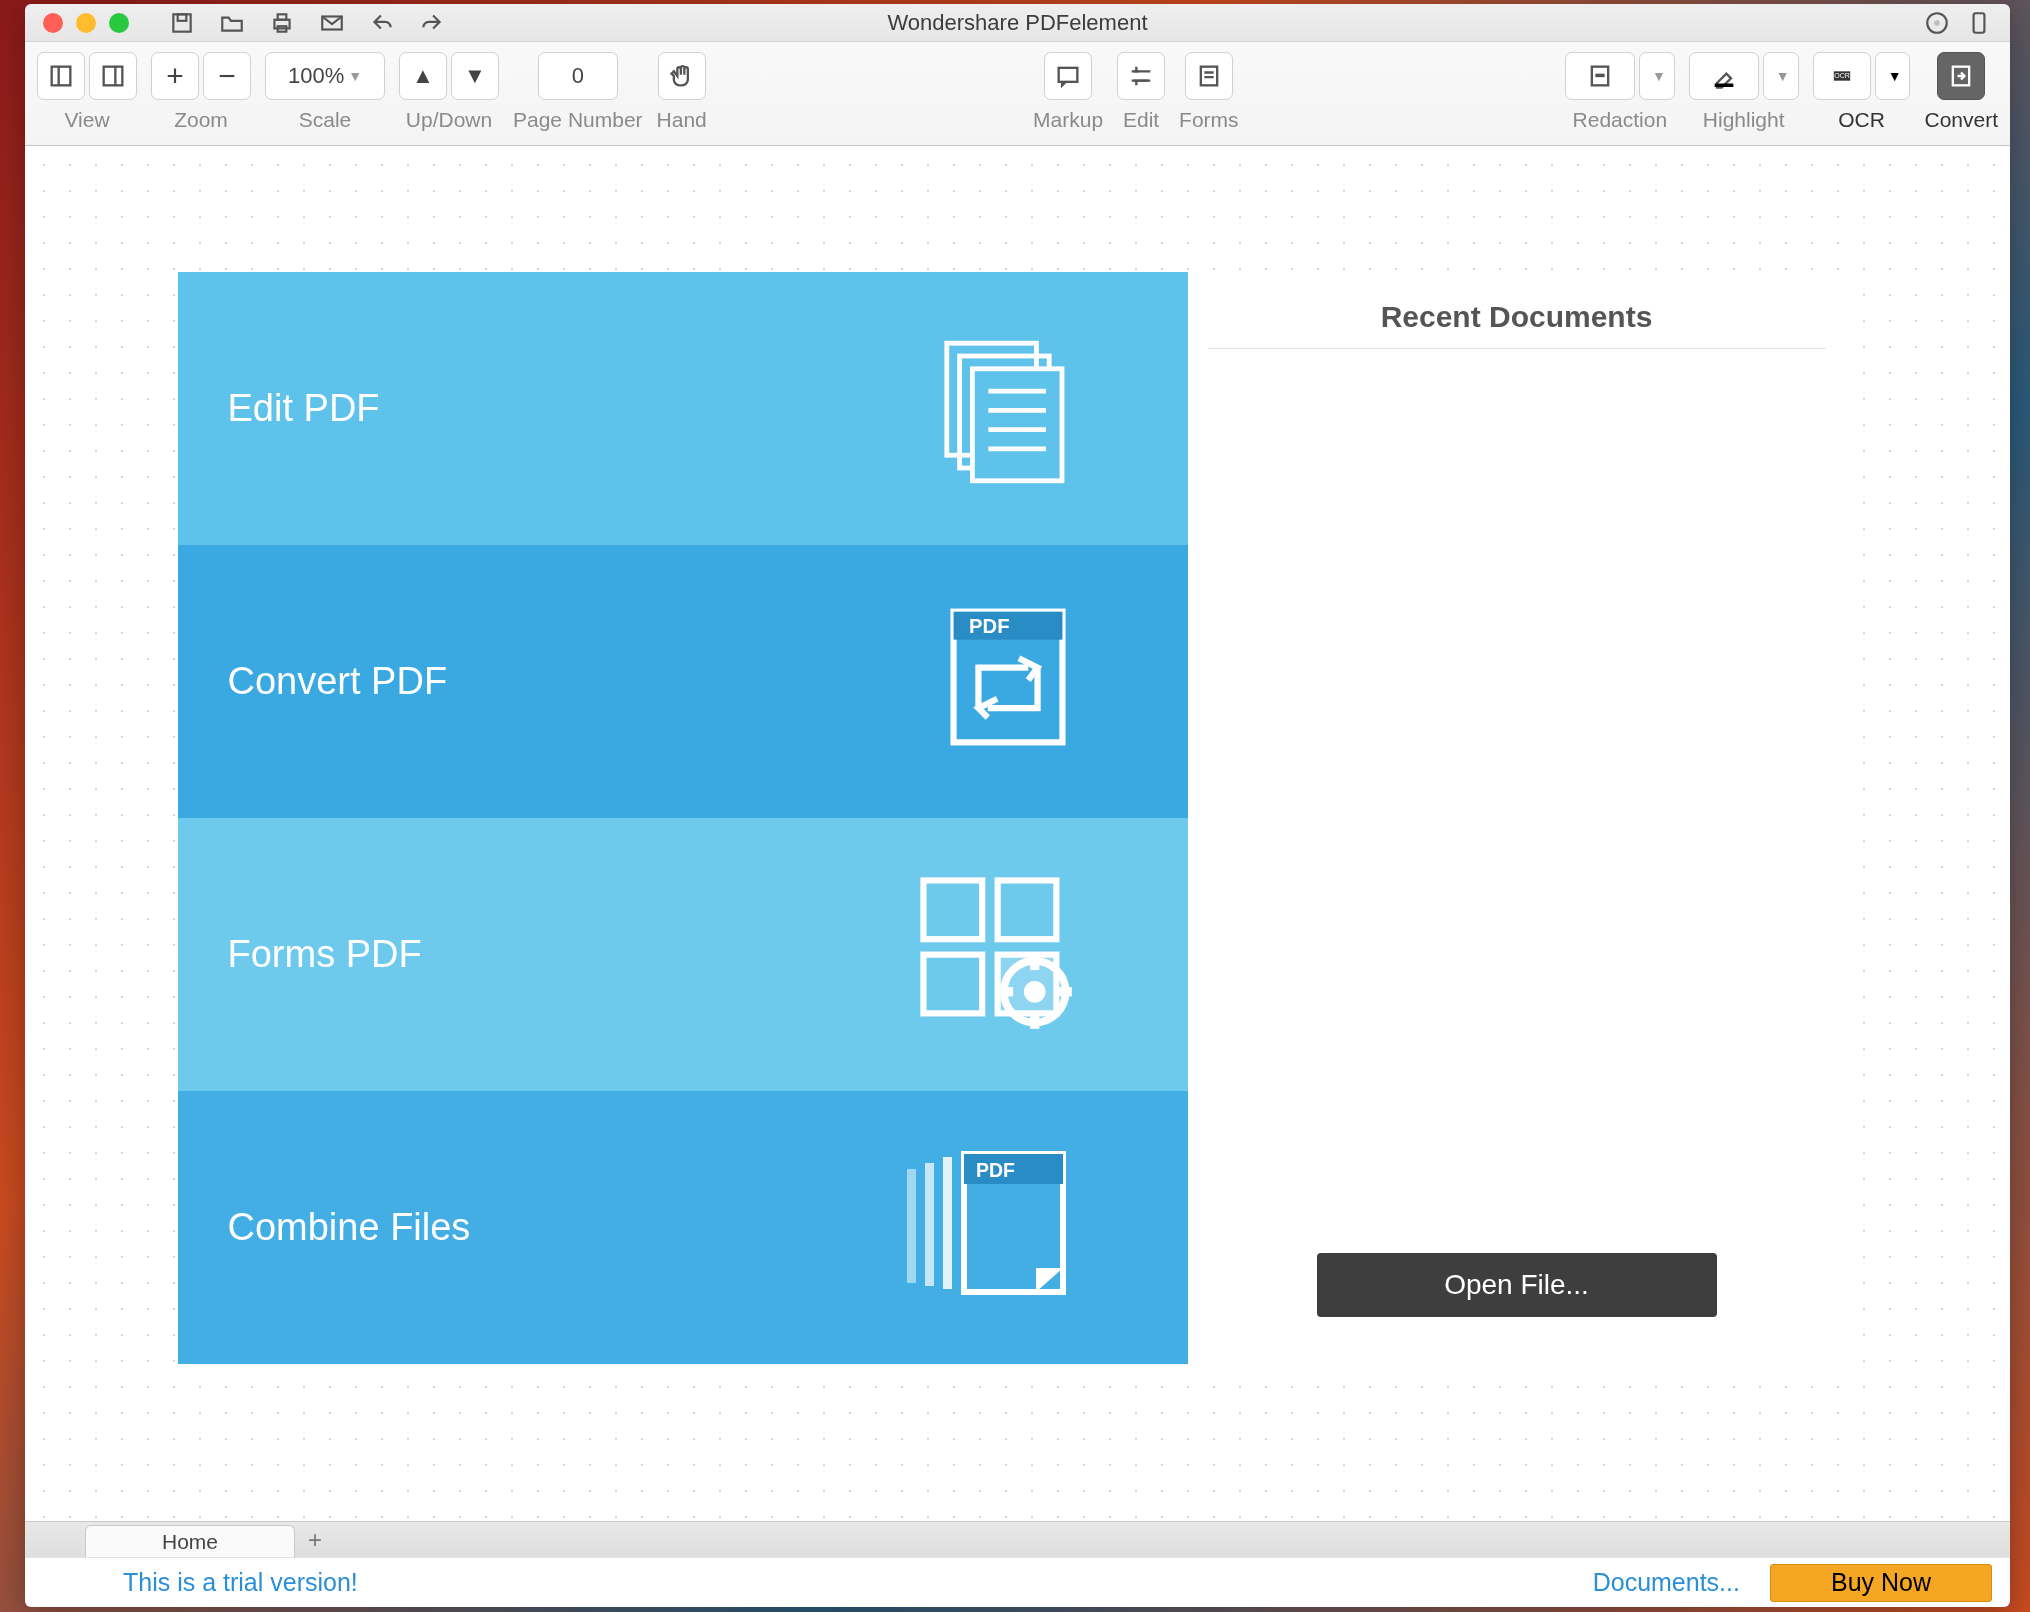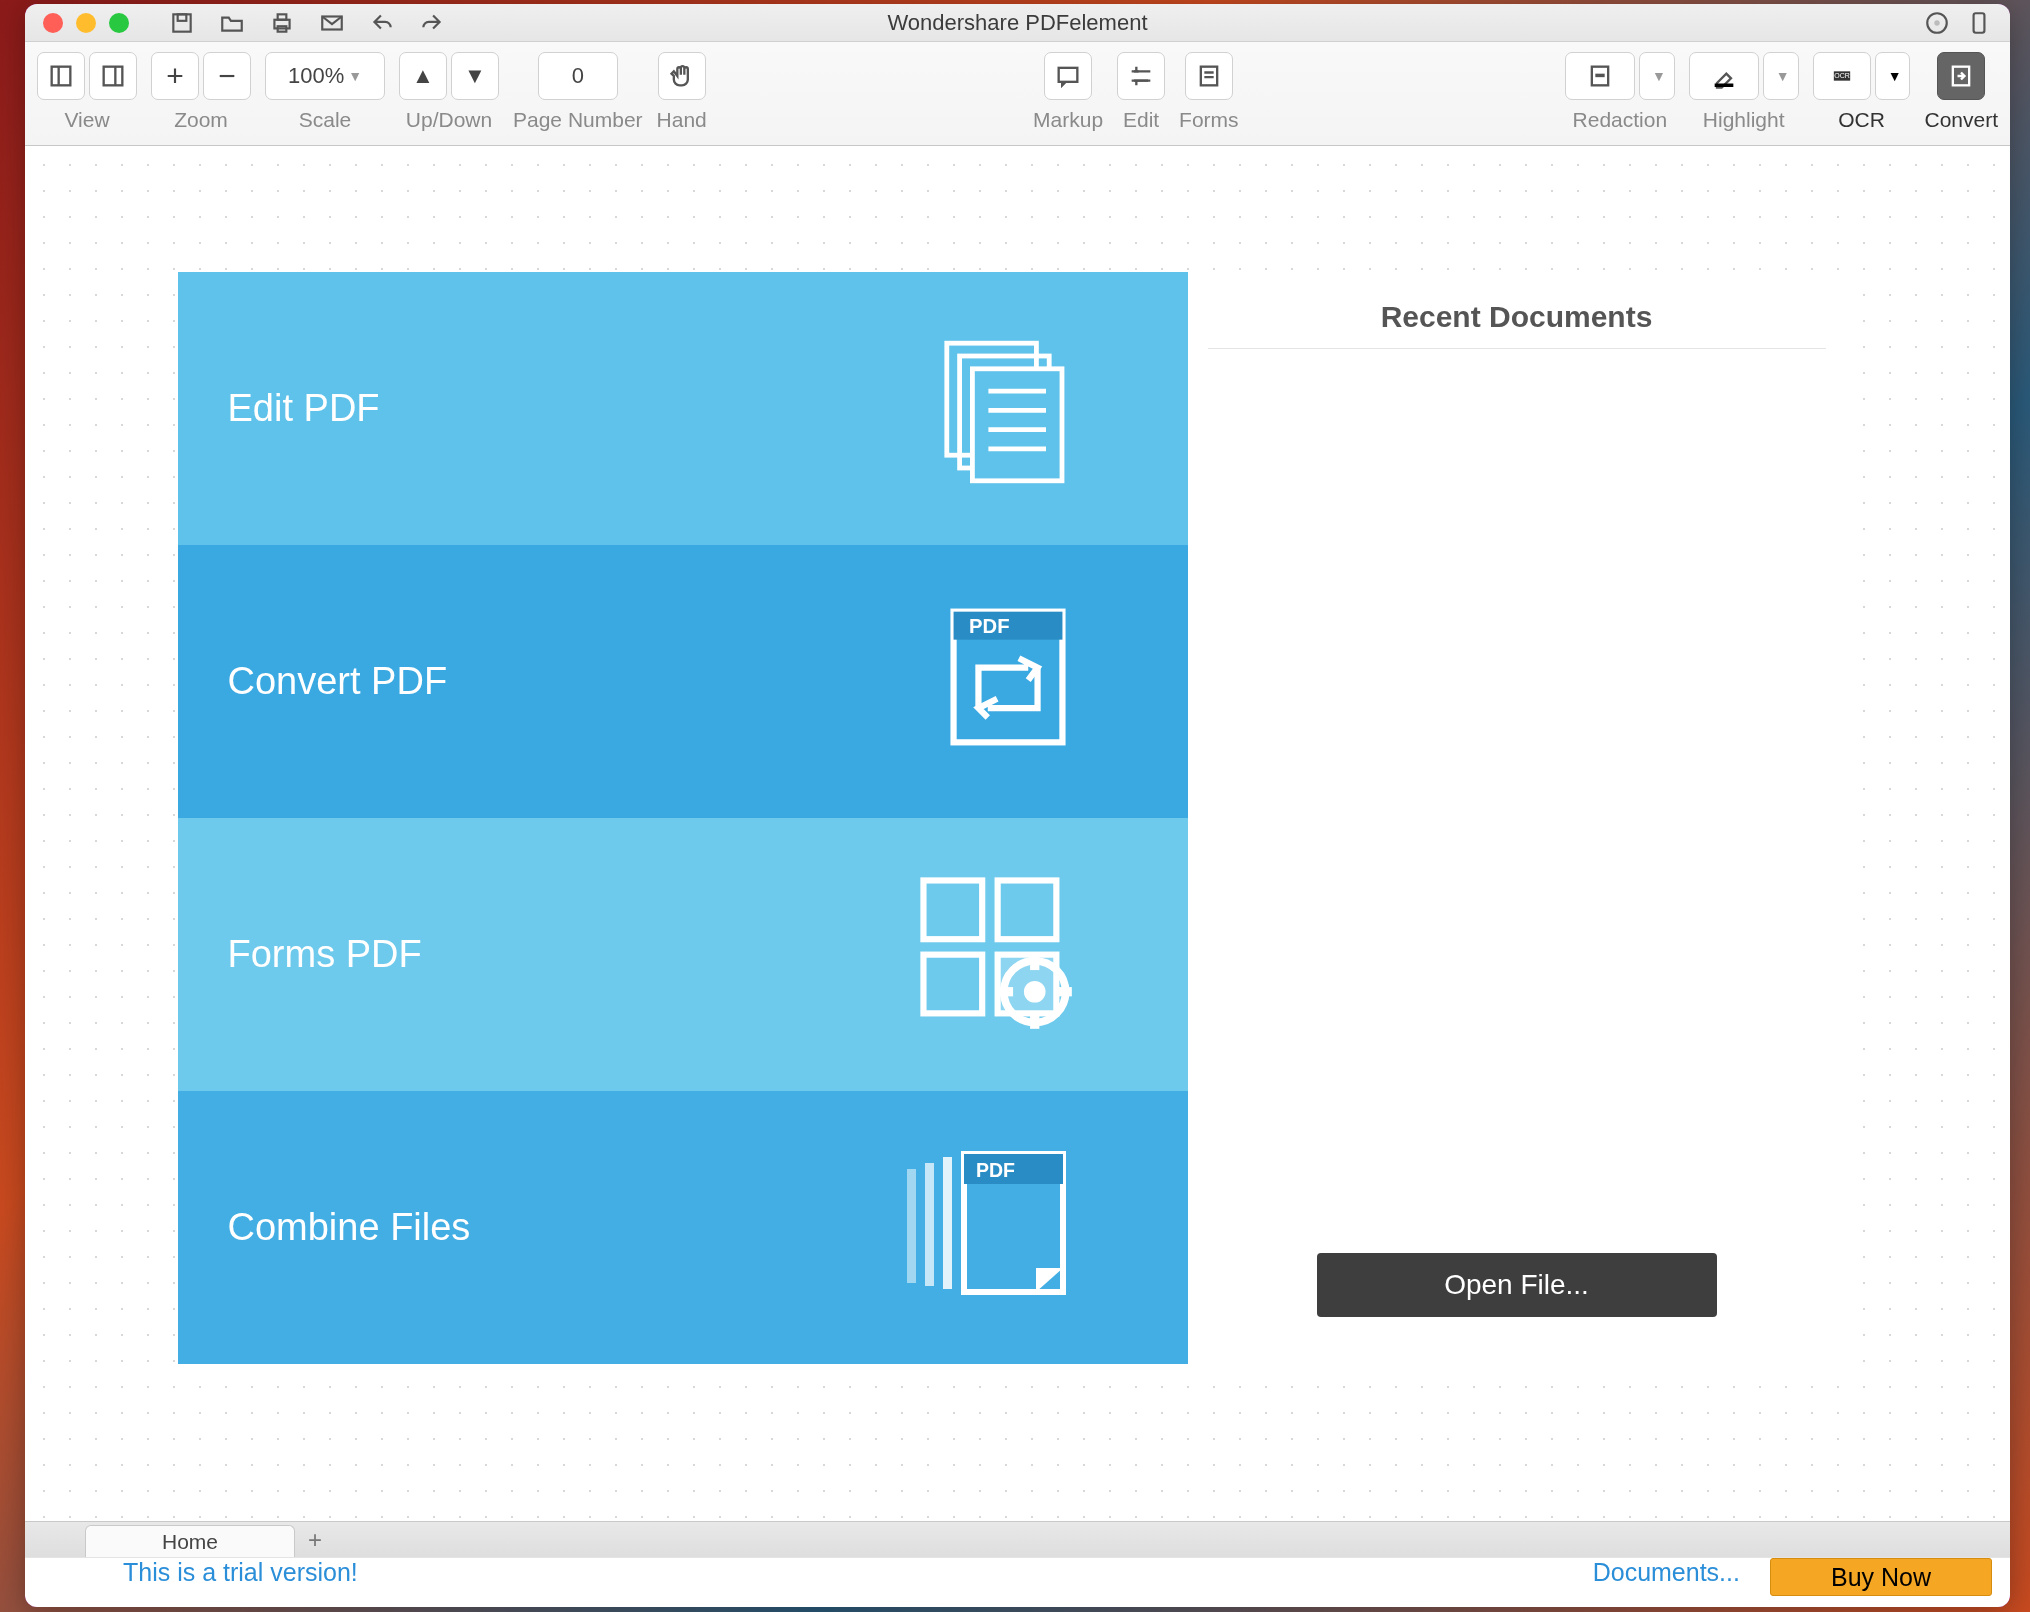--- a/index.html
+++ b/index.html
@@ -8,21 +8,21 @@
   background: linear-gradient(135deg, #8b1a1a, #c94a1f, #2a5a7a, #c94a1f);
   width: 2030px;
   height: 1612px;
   overflow: hidden;
   font-size: 22px;
 }
 .window {
   position: absolute;
   top: 4px; left: 25px; right: 20px; bottom: 5px;
   background: #a21caf;
-  border-radius: 12px;
+  border-radius: 6px;
   box-shadow: 0 4px 30px rgba(0,0,0,0.3);
   display: flex;
   flex-direction: column;
   overflow: hidden;
 }
 .titlebar {
   height: 38px;
   background: linear-gradient(#efefef,#e6e6e6);
   border-bottom: 1px solid #d0d0d0;
   display: flex;
@@ -124,21 +124,21 @@
   display:flex; align-items:stretch;
   padding-left: 60px;
 }
 .tab { width: 210px; background:#fafafa; border: 1px solid #c9c9c9; border-bottom:none; border-radius: 6px 6px 0 0; margin-top:3px; display:flex; align-items:center; justify-content:center; font-size:21px; color:#444;}
 .tab-add { width:40px; display:flex; align-items:center; justify-content:center; color:#777; font-size:24px;}
 
 .bottombar {
   height: 50px;
   background: #fff;
   border-top: 1px solid #e4e4e4;
-  display:flex; 
+  display:flex; align-items:center;
   padding: 0 18px;
   font-size: 25px;
 }
 .trial { color:#2a8ed8; margin-left: 80px;}
 .register { margin-left:auto; color:#2a8ed8; margin-right: 30px;}
 .buy { background:#f5a623; color:#000; height:38px; padding:16px 60px; border:1px solid #d68c0f; border-radius:3px; display:flex; align-items:center; font-weight:500;}
 
 
 .ic { stroke:#555; fill:none; stroke-width:2; }
 </style>

